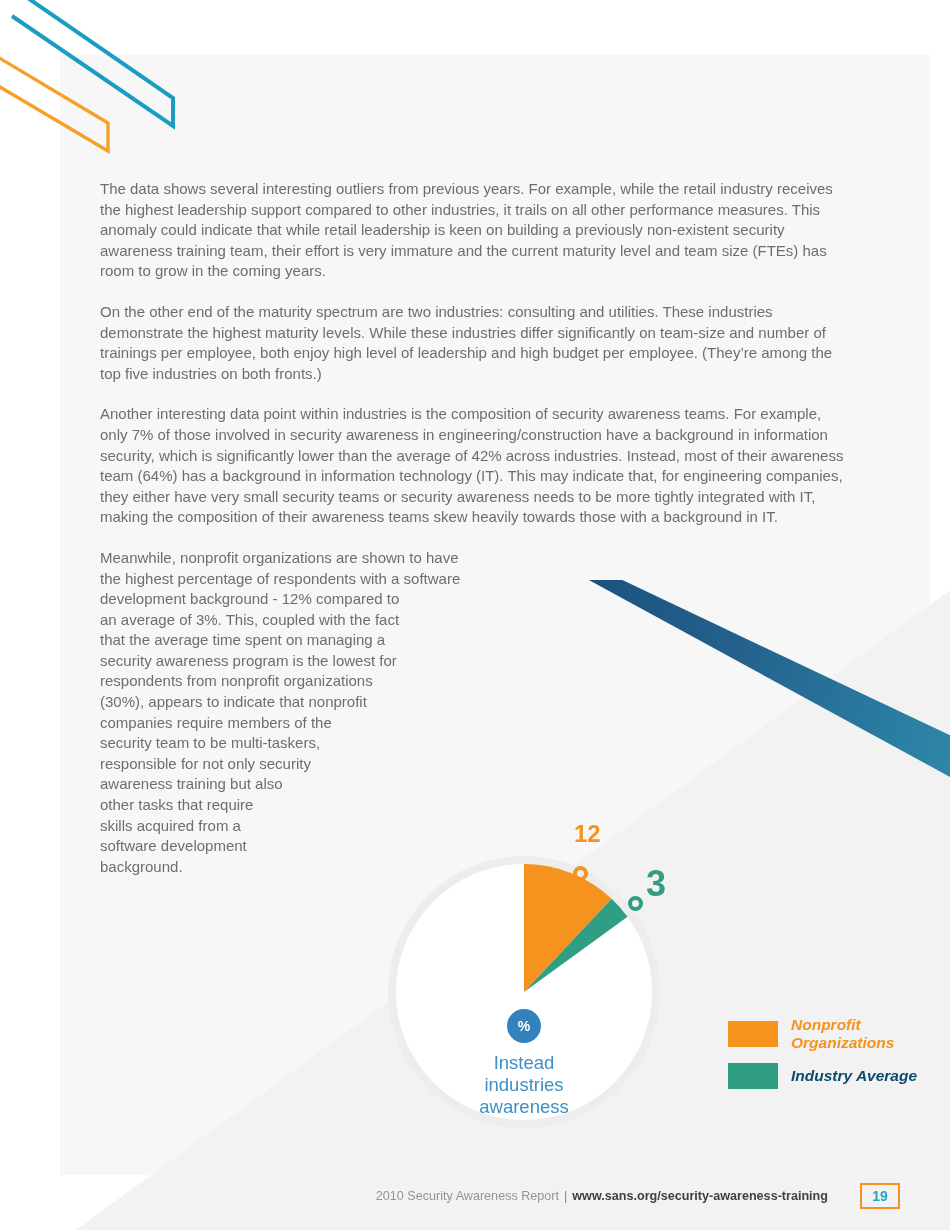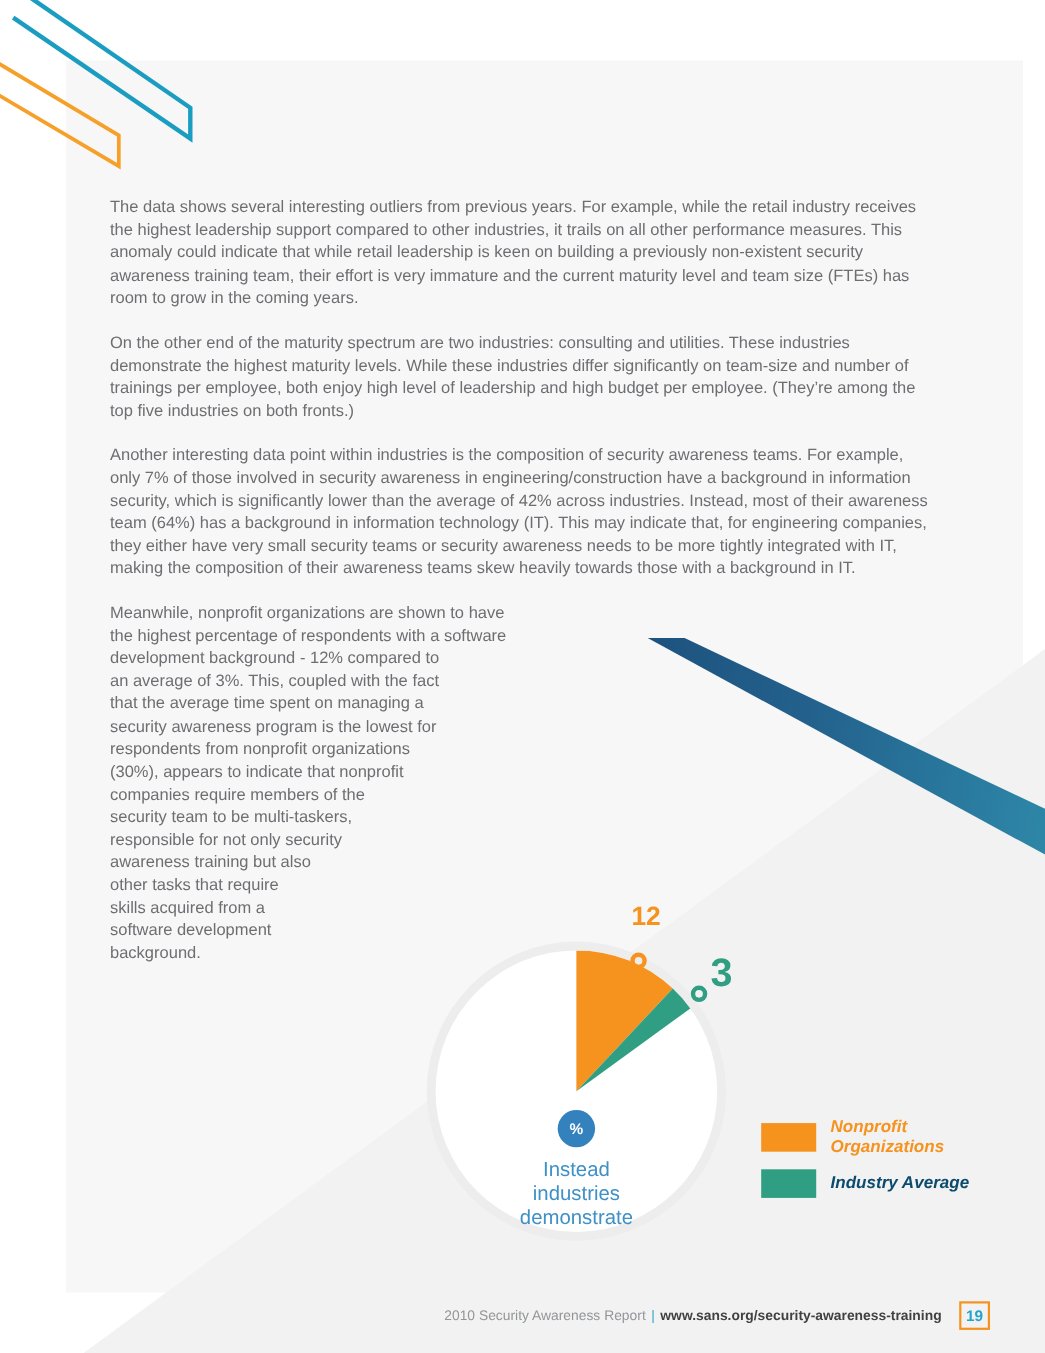--- a/index.html
+++ b/index.html
@@ -157,20 +157,21 @@
   #legend {
     position: absolute;
     left: 692px;
     top: 1016px;
     width: 240px;
   }
   .legend-row {
     display: flex;
     align-items: center;
     margin-bottom: 11px;
+    margin-left: 36px;
   }
   .legend-swatch {
     width: 50px;
     height: 26px;
     flex: none;
   }
   .legend-label {
     margin-left: 13px;
     font-style: italic;
     font-size: 15.5px;
@@ -186,22 +187,22 @@
     height: 40px;
     display: flex;
     align-items: center;
     justify-content: flex-end;
     font-size: 12.6px;
   }
   #footer-report { color: #939598; }
   #footer-sep { color: #35a6c4; margin: 0 5px; }
   #footer-url { color: #414042; font-weight: bold; }
   #page-num-box {
-    margin-left: 16px;
-    width: 28px;
+    margin-left: 32px;
+    width: 40px;
     height: 26px;
     border: 2px solid #f6921e;
     display: flex;
     align-items: center;
     justify-content: center;
     color: #26a3c9;
     font-size: 14px;
     font-weight: bold;
     box-sizing: border-box;
   }
@@ -232,21 +233,21 @@
       <div id="pie-ring"></div>
       <div id="pie-disc"></div>
       <svg id="pie-slices" viewBox="0 0 256 256">
         <path id="slice-orange" fill="#f6921e" d="M 128 128 L 128.00 0.00 A 128 128 0 0 1 215.62 34.69 Z"></path>
         <path id="slice-teal" fill="#2f9e82" d="M 128 128 L 215.62 34.69 A 128 128 0 0 1 231.55 52.76 Z"></path>
       </svg>
       <div id="center-badge">%</div>
       <div id="center-label">
         <div>Instead</div>
         <div>industries</div>
-        <div>demonstrate</div>
+        <div>awareness</div>
       </div>
     </div>
 
     <div class="callout" id="callout-12" style="color: rgb(246, 146, 30);">12</div>
     <div class="ring-marker" id="marker-12" style="border-color: rgb(246, 146, 30);"></div>
 
     <div class="callout" id="callout-3" style="color: rgb(47, 158, 130);">3</div>
     <div class="ring-marker" id="marker-3" style="border-color: rgb(47, 158, 130);"></div>
   </div>
 

